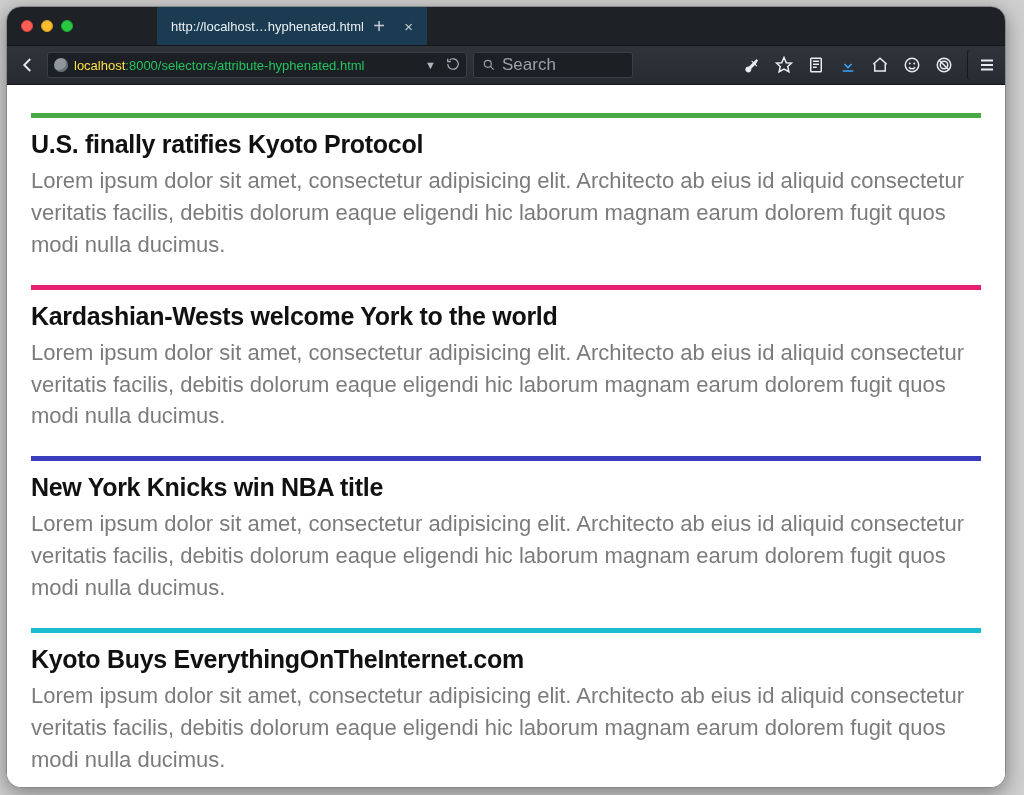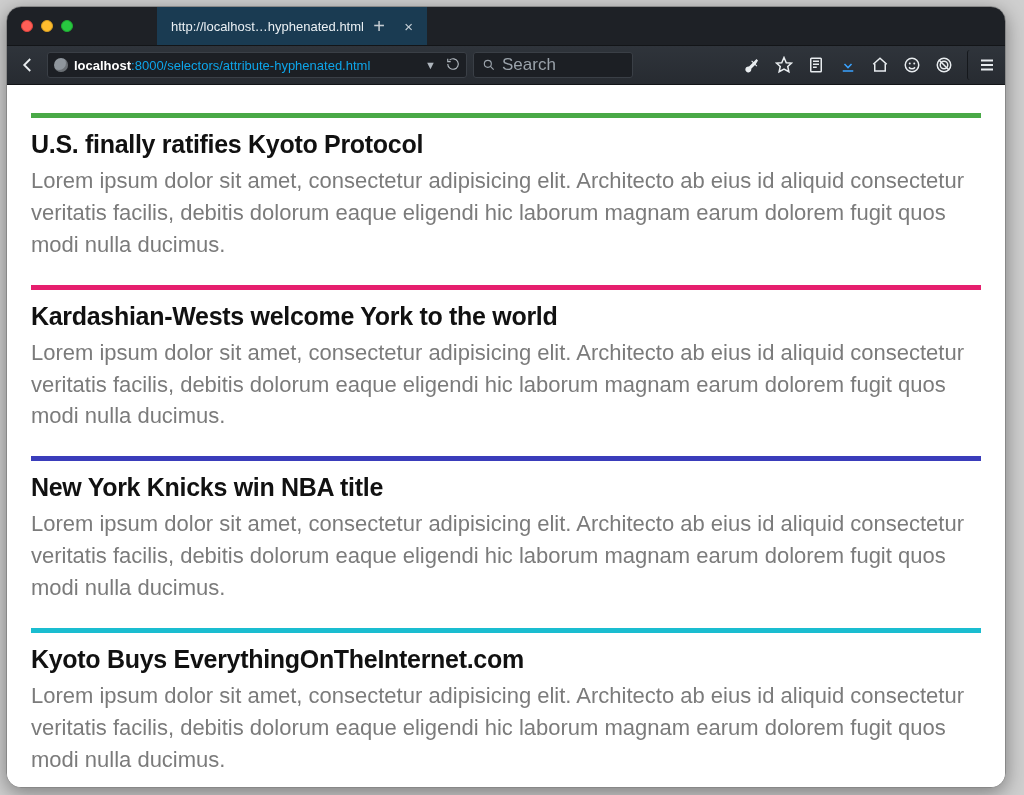--- a/index.html
+++ b/index.html
@@ -112,22 +112,22 @@
     overflow: hidden;
     white-space: nowrap;
     gap: 6px;
   }
   .urlbar .globe {
     width: 14px; height: 14px; border-radius: 50%;
     background: #8f969d;
     flex: 0 0 auto;
     box-shadow: inset -2px -2px 0 rgba(0,0,0,0.25);
   }
-  .urlbar .url-host-strong { color: #ffffff; font-weight: 700; }
-  .urlbar .url-rest { color: #0ea5e9; }
+  .urlbar .url-host-strong { color: #fde047; font-weight: 400; }
+  .urlbar .url-rest { color: #22c55e; }
   .urlbar .drop {
     margin-left: auto; color: #aeb5bc; font-size: 11px;
     padding: 0 4px;
   }
   .urlbar .reload { color: #aeb5bc; }
   .searchbar {
     flex: 0 0 160px;
     height: 26px;
     background: #1c1f24;
     border: 1px solid #3a3f46;

